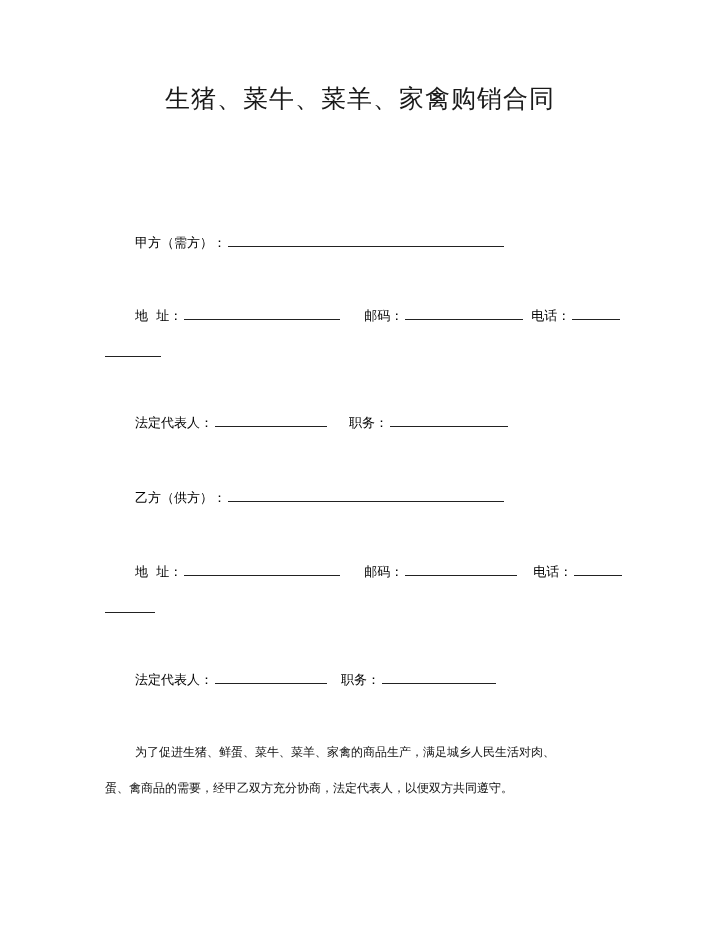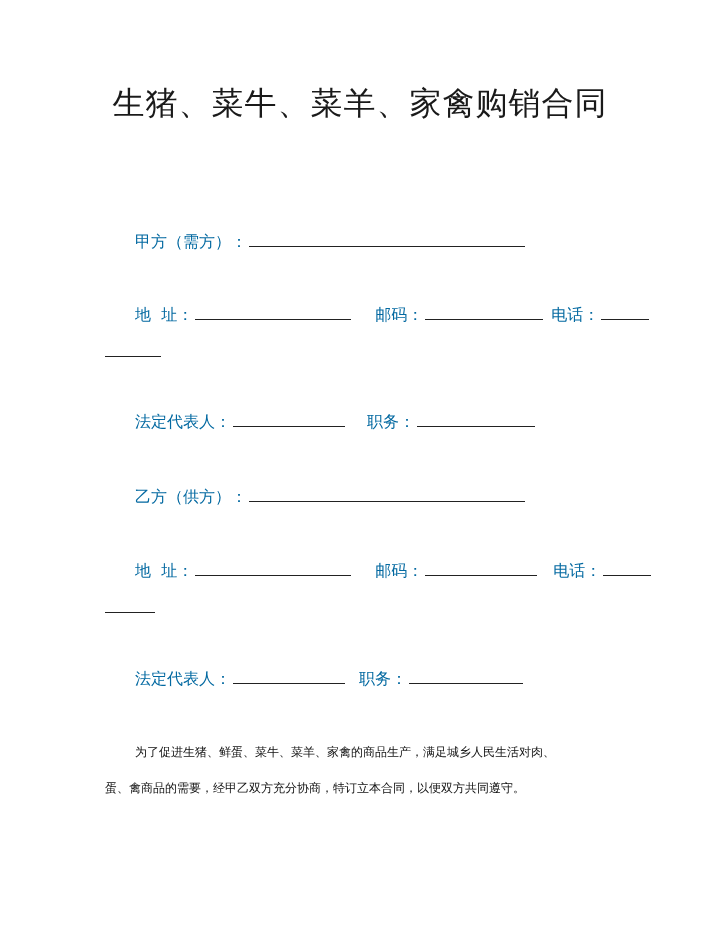--- a/index.html
+++ b/index.html
@@ -4,25 +4,25 @@
   <style>
     html, body { margin: 0; padding: 0; background: #ffffff; }
     body {
       width: 720px; height: 931px; position: relative; overflow: hidden;
       font-family: "DejaVu Sans", "Liberation Sans", sans-serif;
       color: #111111;
     }
     .title {
       position: absolute; top: 82px; left: 0; width: 720px; text-align: center;
       font-family: "DejaVu Serif", "Liberation Serif", serif;
-      font-size: 32px; letter-spacing: 1px; color: #1a1a1a;
+      font-size: 25px; letter-spacing: 1px; color: #1a1a1a;
     }
     .line {
-      position: absolute; font-size: 16px; white-space: nowrap; line-height: 16px;
-      color: #0369a1;
+      position: absolute; font-size: 13px; white-space: nowrap; line-height: 16px;
+      color: #000000;
     }
     .blank {
       display: inline-block; border-bottom: 1px solid #222; height: 12px;
       vertical-align: baseline; margin-left: 2px;
     }
     .gap { display: inline-block; }
     .para { position: absolute; font-size: 12px; line-height: 16px; white-space: nowrap; }
   </style>
 </head>
 <body>
@@ -55,15 +55,15 @@
   </div>
   <div class="line" style="top:600px; left:105px;">
     <span class="blank" style="width:50px; margin-left:0;"></span>
   </div>
 
   <div class="line" style="top:671px; left:135px;">
     <span>法定代表人：</span><span class="blank" style="width:112px;"></span><span class="gap" style="width:14px;"></span><span>职务：</span><span class="blank" style="width:114px;"></span>
   </div>
 
   <div class="para" style="top:744px; left:135px;">为了促进生猪、鲜蛋、菜牛、菜羊、家禽的商品生产，满足城乡人民生活对肉、</div>
-  <div class="para" style="top:780px; left:105px;">蛋、禽商品的需要，经甲乙双方充分协商，特订立本合同，以便双方共同遵守。</div>
+  <div class="para" style="top:780px; left:105px;">蛋、禽商品的需要，经甲乙双方充分协商，法定代表人，以便双方共同遵守。</div>
 
 </div>
 
 </body></html>

